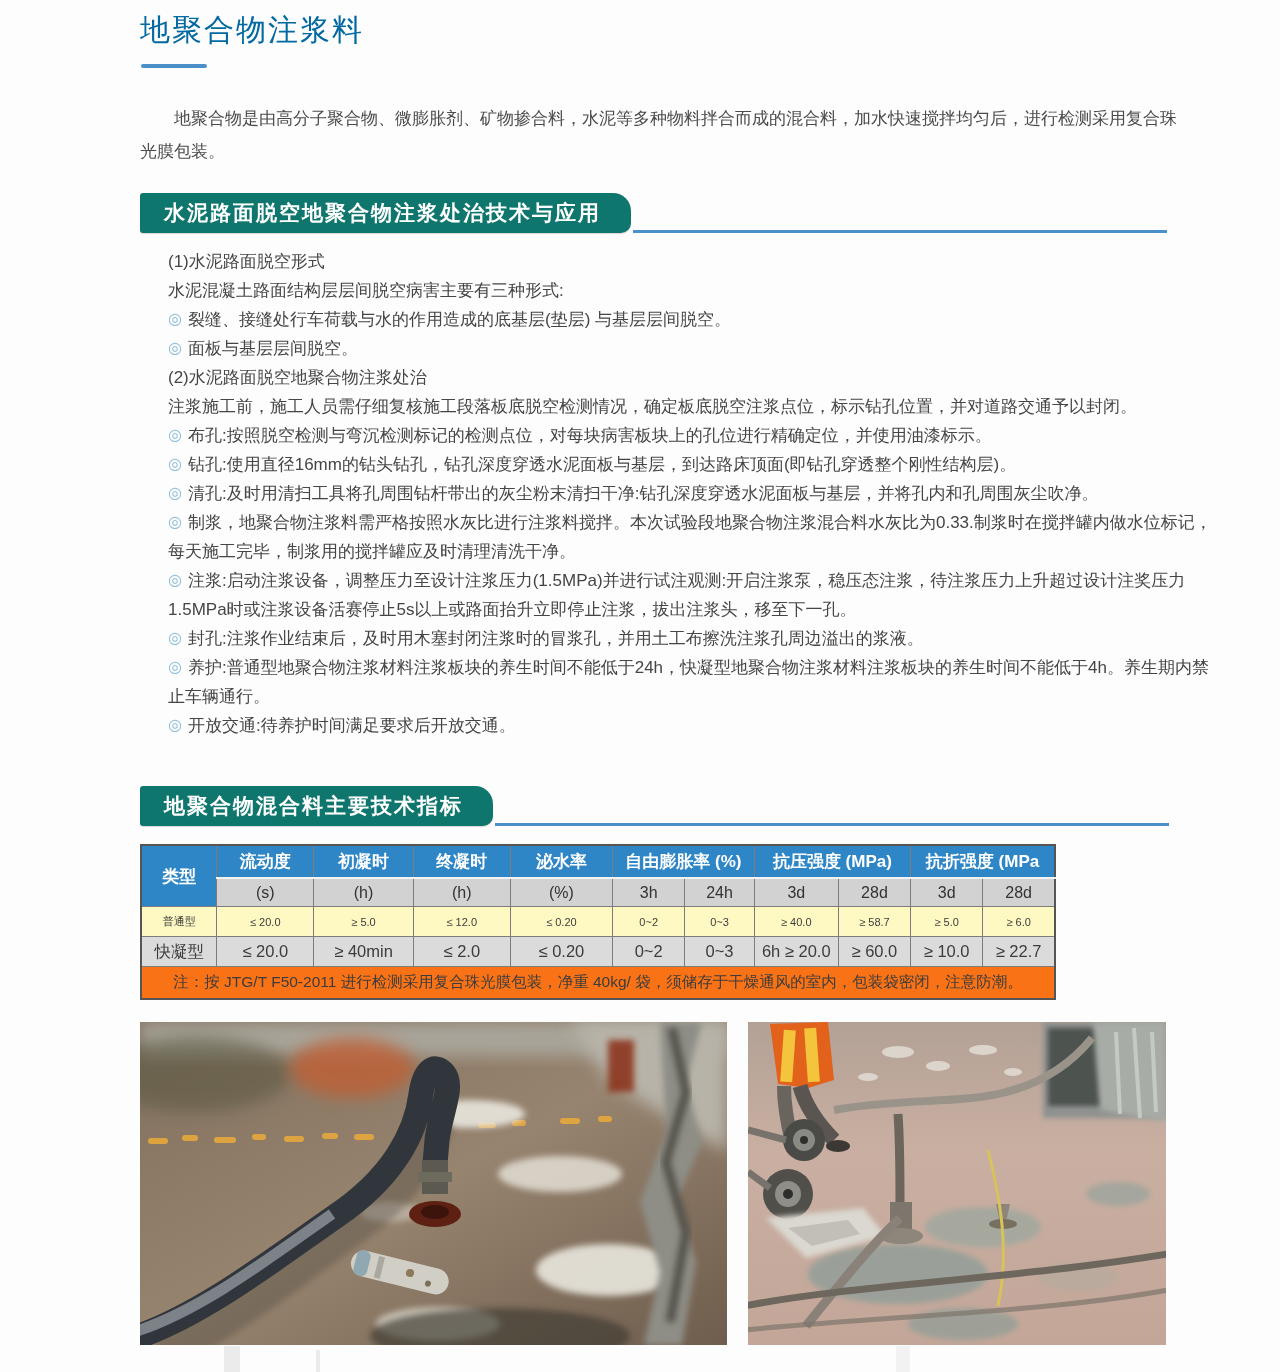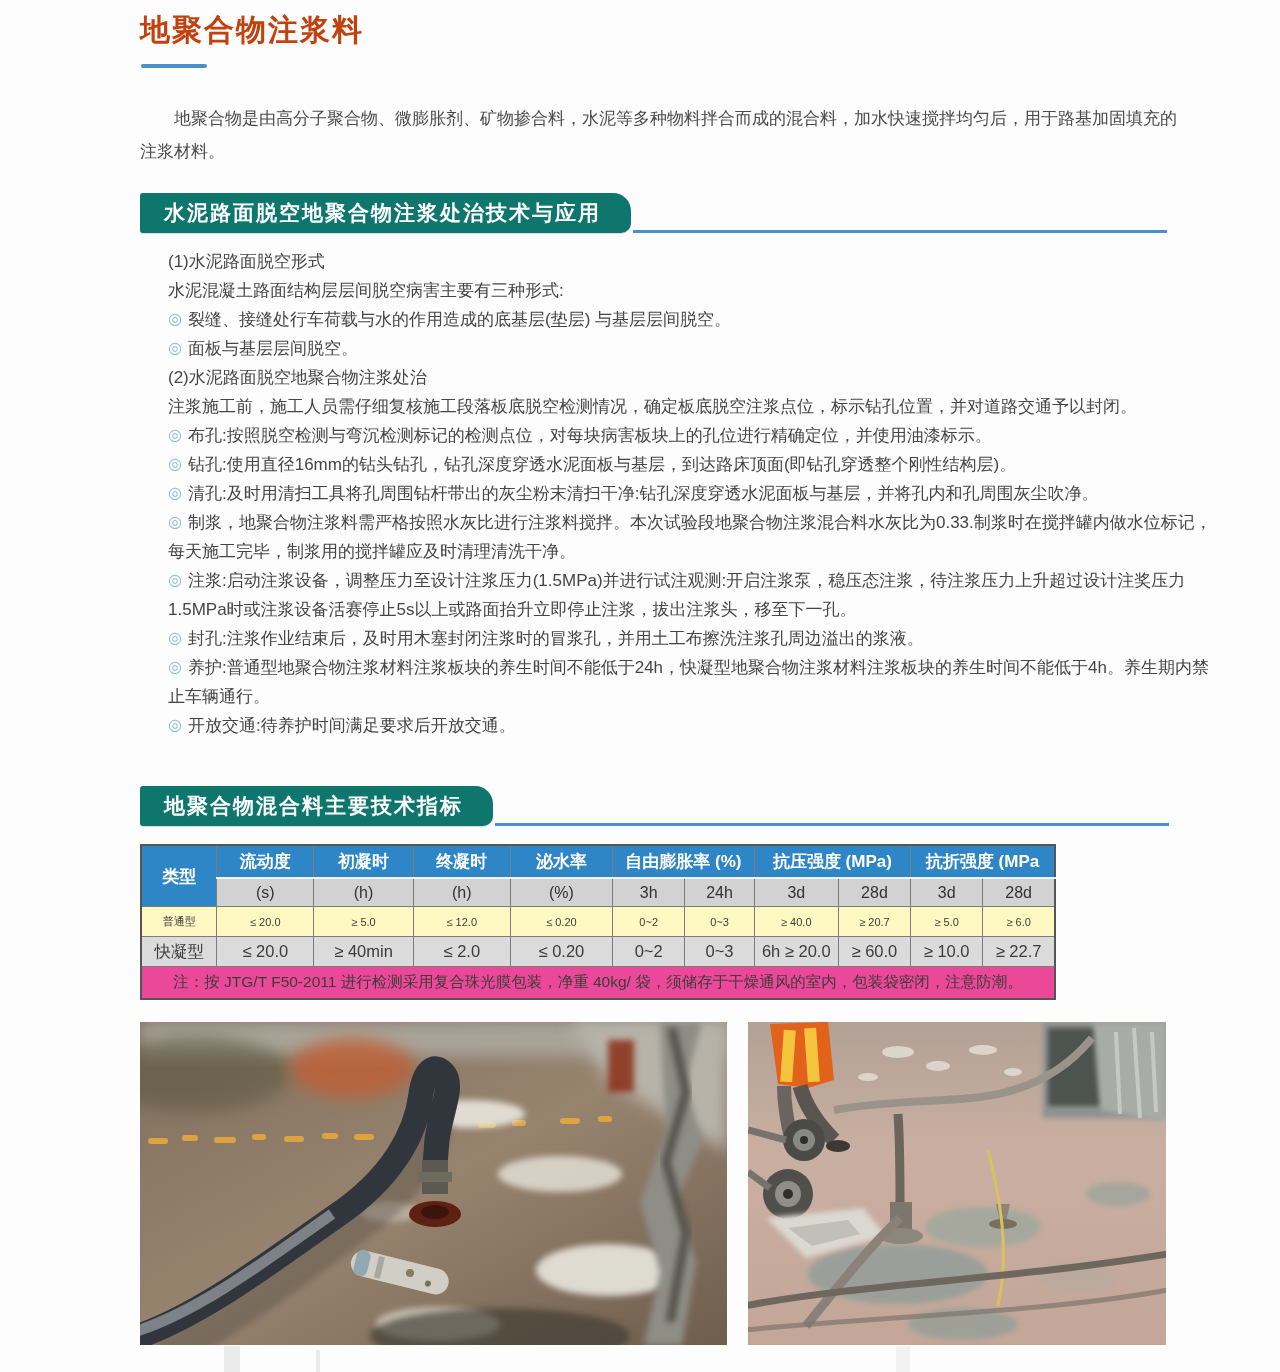--- a/index.html
+++ b/index.html
@@ -6,21 +6,21 @@
   body{
     width:1280px;height:1372px;background:#fdfdfd;overflow:hidden;
     font-family:"Liberation Sans","DejaVu Sans",sans-serif;
     -webkit-font-smoothing:antialiased;
   }
   .page{position:relative;width:1280px;height:1372px;background:#fdfdfd;}
 
   
   .doc-title{
     position:absolute;left:140px;top:10px;
-    font-size:30px;font-weight:bold;color:#c2410c;letter-spacing:2px;
+    font-size:30px;font-weight:normal;color:#0369a1;letter-spacing:2px;
   }
   .title-dash{
     position:absolute;left:141px;top:64px;width:66px;height:4px;
     background:#4B8FC8;border-radius:2px;
   }
 
   
   .intro{
     position:absolute;left:140px;top:102px;width:1048px;
     font-size:17px;line-height:33px;color:#4a4a4a;text-indent:2em;
@@ -57,41 +57,41 @@
     border-collapse:collapse;table-layout:fixed;
     font-size:16px;color:#3c3c3c;text-align:center;
   }
   .spec-table td{border:1px solid #7c7c7c;padding:0;overflow:hidden;white-space:nowrap;}
   .spec-table{border:2px solid #555;}
   .spec-table tr.h1 td{background:#2E86C6;color:#ffffff;font-size:17px;font-weight:bold;height:31px;}
   .spec-table tr.h2 td{background:#D2D2D2;color:#333;height:27px;border-top:2px solid #f2f2f2;}
   .spec-table td.type-h{font-size:17px;}
   .spec-table tr.r0 td{background:#fef9c3;height:29px;font-size:11px;}
   .spec-table tr.r1 td{background:#DBDBDB;height:29px;font-size:16.5px;}
-  .spec-table tr.noterow td{background:#ec4899;height:31px;font-size:15.5px;color:#3c3c3c;}
+  .spec-table tr.noterow td{background:#f97316;height:31px;font-size:15.5px;color:#3c3c3c;}
 
   
   .photos{position:absolute;left:140px;top:1022px;width:1040px;display:flex;gap:21px;}
   .photo{display:block;}
 
   
   .ghost{position:absolute;background:#dcdcdc;opacity:0.55;}
   #ghost1{left:224px;top:1346px;width:16px;height:26px;}
   #ghost2{left:316px;top:1350px;width:4px;height:22px;}
   #ghost3{left:896px;top:1346px;width:14px;height:26px;opacity:0.35;}
 </style>
 </head>
 <body>
 
 <div class="page">
 
   <div class="doc-title">地聚合物注浆料</div>
   <div class="title-dash"></div>
 
-  <div class="intro">地聚合物是由高分子聚合物、微膨胀剂、矿物掺合料，水泥等多种物料拌合而成的混合料，加水快速搅拌均匀后，用于路基加固填充的注浆材料。</div>
+  <div class="intro">地聚合物是由高分子聚合物、微膨胀剂、矿物掺合料，水泥等多种物料拌合而成的混合料，加水快速搅拌均匀后，进行检测采用复合珠光膜包装。</div>
 
   <div class="banner" id="banner1">
     <div class="banner-tab">水泥路面脱空地聚合物注浆处治技术与应用</div>
     <div class="banner-line"></div>
   </div>
 
   <div class="body-block">
     <p><span>(1)水泥路面脱空形式</span></p>
     <p><span>水泥混凝土路面结构层层间脱空病害主要有三种形式:</span></p>
     <p><span class="bullet">◎</span><span>裂缝、接缝处行车荷载与水的作用造成的底基层(垫层) 与基层层间脱空。</span></p>
@@ -152,21 +152,21 @@
     </tr>
     <tr class="r0">
       <td>普通型</td>
       <td>≤ 20.0</td>
       <td>≥ 5.0</td>
       <td>≤ 12.0</td>
       <td>≤ 0.20</td>
       <td>0~2</td>
       <td>0~3</td>
       <td>≥ 40.0</td>
-      <td>≥ 20.7</td>
+      <td>≥ 58.7</td>
       <td>≥ 5.0</td>
       <td>≥ 6.0</td>
     </tr>
     <tr class="r1">
       <td>快凝型</td>
       <td>≤ 20.0</td>
       <td>≥ 40min</td>
       <td>≤ 2.0</td>
       <td>≤ 0.20</td>
       <td>0~2</td>

